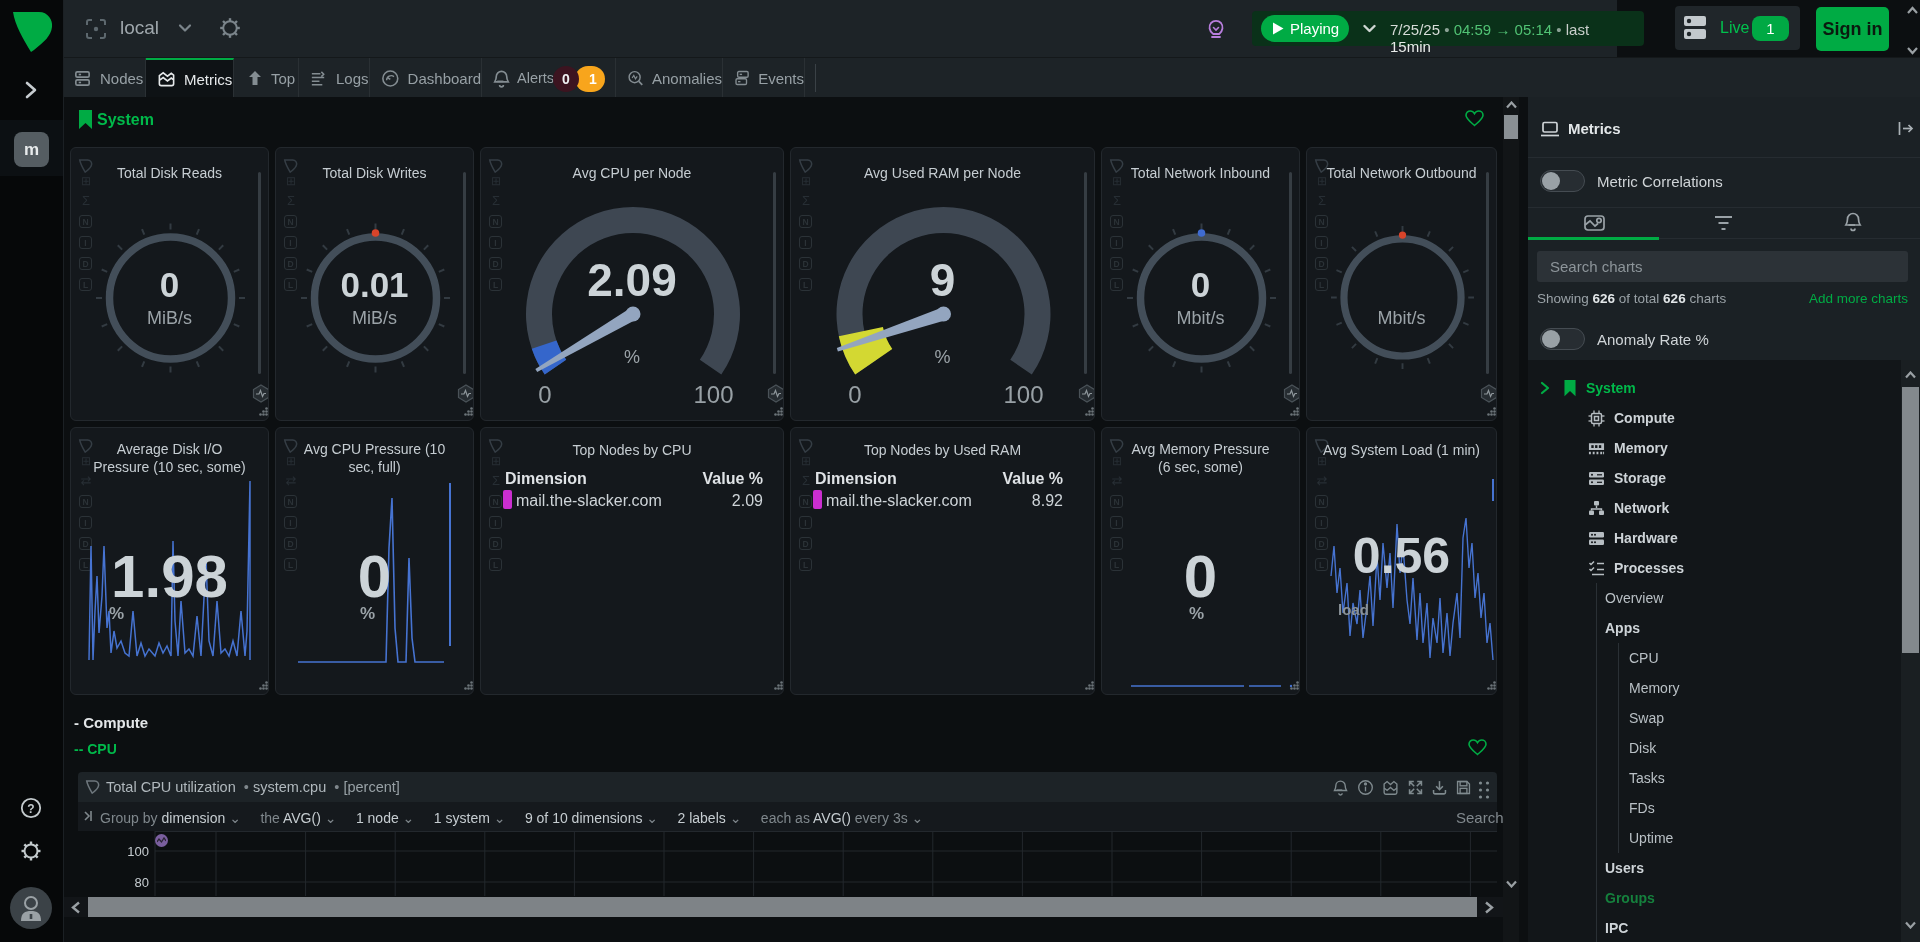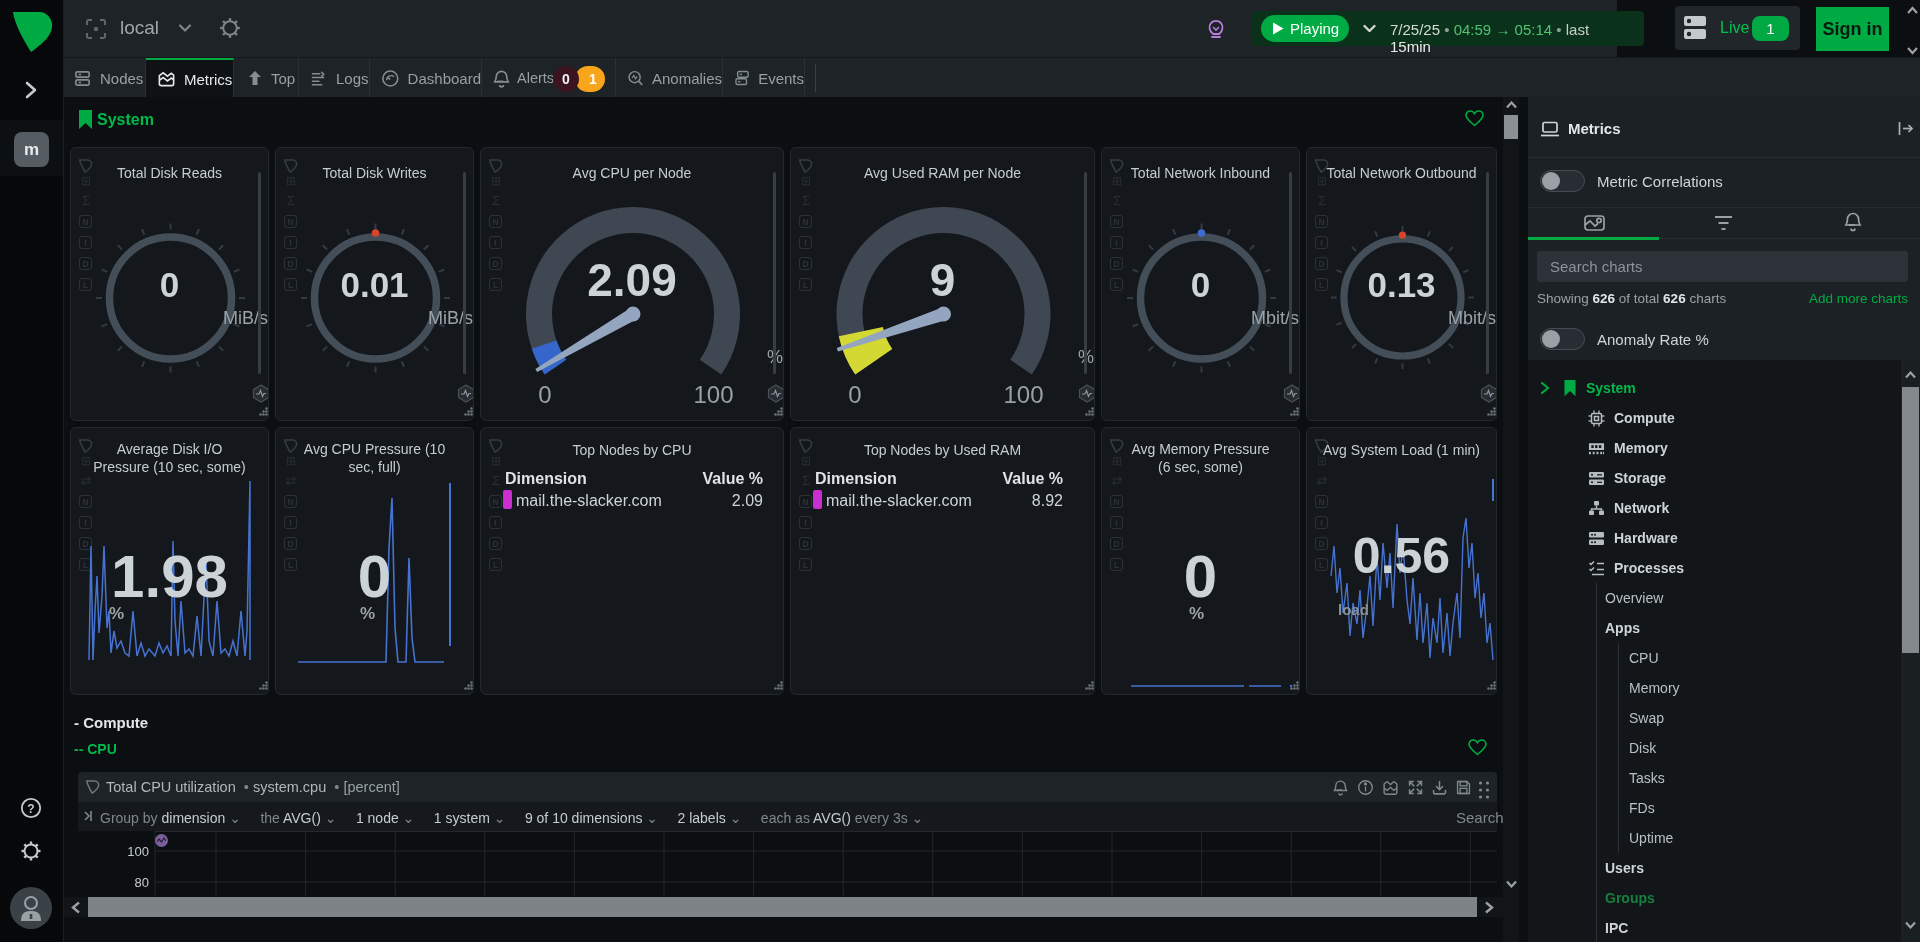--- a/index.html
+++ b/index.html
@@ -9,21 +9,21 @@
 .rail{position:absolute;left:0;top:0;width:64px;height:942px;background:#060809;border-right:1px solid #1b2024}
 .topbar{position:absolute;left:64px;top:0;width:1553px;height:57px;background:#1d2327}
 .tabbar{position:absolute;left:64px;top:57px;width:1856px;height:40px;background:#1d2327;border-top:1px solid #14181a}
 .tab{position:absolute;top:0;height:40px;display:flex;align-items:center;color:#97a0a5;font-size:15px;border-right:1px solid #2a3034}
 .tab svg{margin-right:8px}
 .tab.active{background:#0e1215;border-top:2px solid #00ab44;color:#e6e9eb}
 .content{position:absolute;left:64px;top:97px;width:1439px;height:845px;background:#0c0f11}
 .card{position:absolute;background:#14181c;border:1px solid #23282d;border-radius:6px;overflow:hidden}
 .ctitle{position:absolute;width:100%;text-align:center;color:#c6cdd2;font-size:14px;line-height:18px}
 .gval{position:absolute;width:100%;text-align:center;color:#ccd3d7;font-weight:bold}
-.gunit{position:absolute;width:100%;text-align:right;color:#9ba3a8}
+.gunit{position:absolute;width:100%;text-align:center;color:#9ba3a8}
 .muted{color:#7f878c}
 .lite{color:#c6cdd1}
 .cardlogo{position:absolute;left:7px;top:11px;opacity:.9}
 .ticon{position:absolute;left:8px;color:#272e34;font-size:10px;text-align:center}
 .tbox{border:1px solid #2b3237;border-radius:3px;width:13px;height:13px;line-height:12px;font-size:8.5px;font-weight:bold;color:#2b3237}
 .vtrack{position:absolute;width:3px;background:#363d43;border-radius:2px}
 .hexa{position:absolute}
 .dots{position:absolute;width:9px;height:9px}
 .toggle{position:absolute;width:45px;height:22px;border-radius:11px;background:#272d32;border:1px solid #454c52}
 .toggle:before{content:"";position:absolute;left:1px;top:1px;width:18px;height:18px;border-radius:50%;background:#99a1a6}
@@ -112,21 +112,21 @@
  <svg class="abs" style="left:1620px;top:14px" width="22" height="28" viewBox="0 0 22 28">
       <g fill="#c3c9cd">
         <rect x="0" y="2" width="22" height="10" rx="2"></rect>
         <rect x="0" y="15" width="22" height="10" rx="2"></rect>
       </g>
       <circle cx="5" cy="7" r="2.2" fill="#20262a"></circle>
       <circle cx="5" cy="20" r="2.2" fill="#20262a"></circle>
     </svg>
  <div class="abs" style="left:1656px;top:19px;font-size:16px;color:#00c24e">Live</div>
  <div class="abs" style="left:1688px;top:16px;width:37px;height:25px;background:#00a944;border-radius:8px;color:#fff;font-size:15px;text-align:center;line-height:25px">1</div>
- <div class="abs" style="left:1752px;top:7px;width:73px;height:44px;background:#00ab44;border-radius:0;color:#0a1a0f;font-weight:bold;font-size:18px;text-align:center;line-height:44px">Sign in</div>
+ <div class="abs" style="left:1752px;top:7px;width:73px;height:44px;background:#00ab44;border-radius:5px;color:#0a1a0f;font-weight:bold;font-size:18px;text-align:center;line-height:44px">Sign in</div>
 </div>
 
 <div class="tabbar">
  <div class="tab" style="left:0;width:82px;padding-left:9px">
   <svg width="19" height="19" viewBox="0 0 20 20" fill="none" stroke="#848d92" stroke-width="1.7">
         <rect x="3" y="3" width="14" height="5.6" rx="1.5"></rect>
         <rect x="3" y="11.4" width="14" height="5.6" rx="1.5"></rect>
         <line x1="6" y1="5.8" x2="8.5" y2="5.8"></line>
         <line x1="6" y1="14.2" x2="8.5" y2="14.2"></line>
       </svg>
@@ -424,21 +424,20 @@
           <line x1="51.1" y1="198.4" x2="46.8" y2="202.7"></line>
           <line x1="73.3" y1="213.3" x2="71.0" y2="218.8"></line>
           <line x1="99.5" y1="218.5" x2="99.5" y2="224.5"></line>
           <line x1="125.7" y1="213.3" x2="128.0" y2="218.8"></line>
           <line x1="147.9" y1="198.4" x2="152.2" y2="202.7"></line>
           <line x1="162.8" y1="176.2" x2="168.3" y2="178.5"></line>
         </g>
         <circle cx="99.5" cy="150" r="61" fill="none" stroke="#434e59" stroke-width="7.5"></circle>
         <circle cx="99.5" cy="85" r="3.8" fill="#d8442a"></circle>
       </svg>
-      <div class="gval" style="top:117px;font-size:35px">0.13</div>
       <div class="gunit" style="top:160px;font-size:18px">Mbit/s</div>
       <div class="vtrack" style="left:179px;top:24px;height:202px"></div>
       <svg class="hexa" style="left:173px;top:236px" width="18" height="19" viewBox="0 0 18 19">
         <polygon points="9,1 16.5,5.5 16.5,13.5 9,18 1.5,13.5 1.5,5.5" fill="#262c31" stroke="#4a5258" stroke-width="1.2"></polygon>
         <polyline points="4,10 7,10 8.5,6.5 10.5,12.5 12,9.5 14,9.5" fill="none" stroke="#8f979c" stroke-width="1.2"></polyline>
       </svg>
       <svg class="dots" style="left:180px;top:259px" width="9" height="9" viewBox="0 0 9 9">
         <circle cx="7.5" cy="1.5" r="1.3" fill="#6b7378"></circle>
         <circle cx="4.5" cy="4.5" r="1.3" fill="#6b7378"></circle>
         <circle cx="7.5" cy="4.5" r="1.3" fill="#6b7378"></circle>

